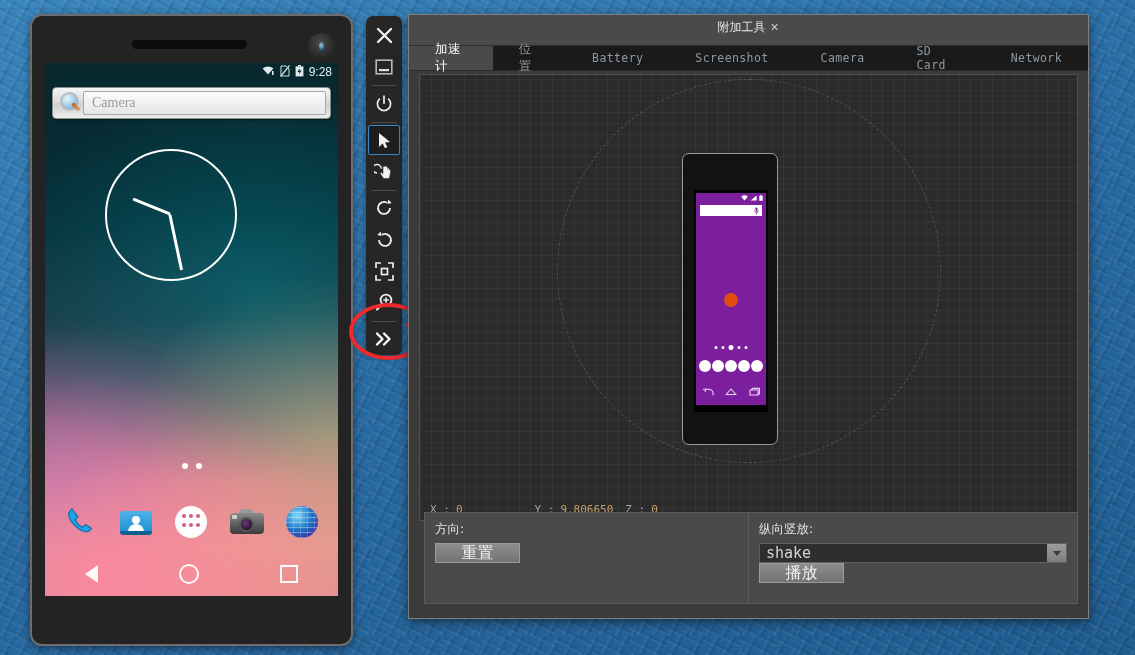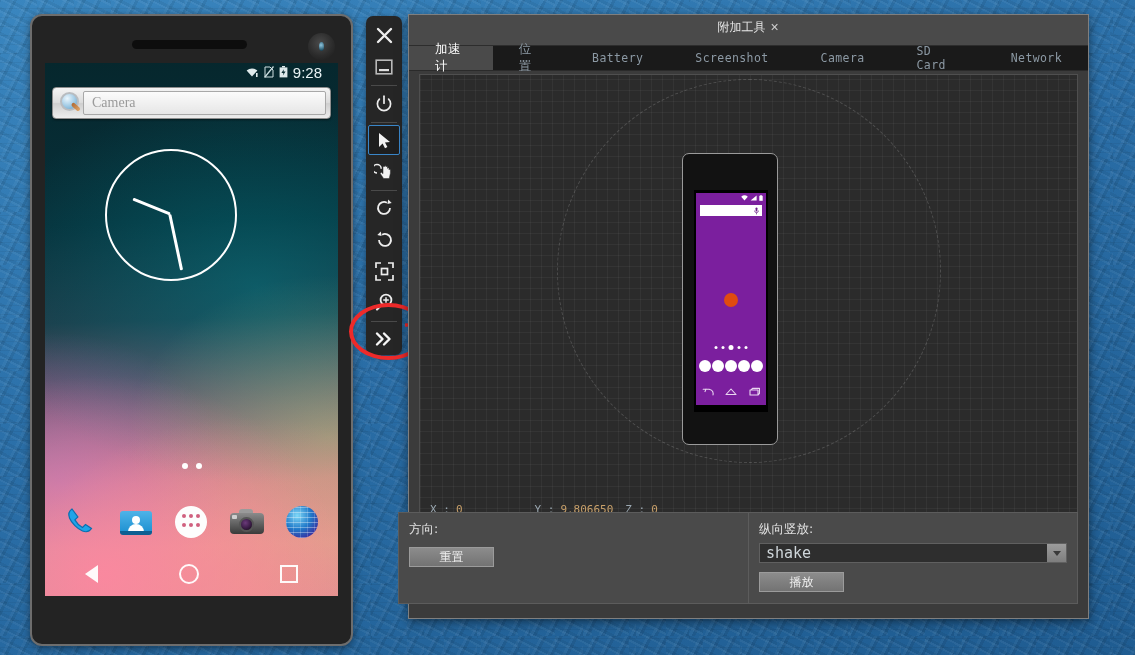--- a/index.html
+++ b/index.html
@@ -57,22 +57,22 @@
       radial-gradient(ellipse 150% 60% at 72% 42%, rgba(0,150,160,.38) 0%, rgba(0,80,95,0) 62%),
       radial-gradient(ellipse 120% 55% at 20% 96%, rgba(255,135,160,.85) 0%, rgba(200,90,130,0) 68%),
       radial-gradient(ellipse 115% 48% at 70% 100%, rgba(240,150,140,.78) 0%, rgba(200,110,110,0) 70%),
       radial-gradient(ellipse 95% 42% at 97% 70%, rgba(190,190,120,.55) 0%, rgba(160,160,90,0) 72%),
       radial-gradient(ellipse 80% 38% at 5% 78%, rgba(150,110,200,.55) 0%, rgba(110,80,160,0) 72%),
       linear-gradient(178deg,#06272d 0%,#07303a 30%,#1d3b48 48%,#6d5466 62%,#c77c8e 78%,#e09a93 90%,#d98f96 100%);
   }
   #statusbar{
     position:absolute;left:0;top:0;width:100%;height:18px;
     display:flex;align-items:center;justify-content:flex-end;
-    padding-right:16px;box-sizing:border-box;gap:5px;
-    color:#e8f2f4;font-size:15px;
+    padding-right:6px;box-sizing:border-box;gap:5px;
+    color:#e8f2f4;font-size:12px;
   }
   .sbicon{display:inline-block;}
   #searchwidget{
     position:absolute;left:7px;top:24px;width:279px;height:32px;box-sizing:border-box;
     border-radius:4px;border:1px solid #8d8d8d;
     background:linear-gradient(180deg,#f4f4f4 0%,#dcdcdc 48%,#cfcfcf 52%,#ededed 100%);
     display:flex;align-items:center;padding:0 4px;
     box-shadow:0 1px 2px rgba(0,0,0,.5);
   }
   #searchwidget .magn{width:26px;height:24px;position:relative;flex:0 0 26px;}
@@ -235,43 +235,43 @@
     font-family:"DejaVu Sans Mono", monospace;font-size:11px;
   }
   #readout span{display:inline-block;}
   #readout .k{color:#9aa7b0;}
   #readout .v{color:#c8a06a;}
 
   .panel{
     position:absolute;top:512px;height:92px;background:#4a4a4a;border:1px solid #5c5c5c;box-sizing:border-box;
     padding:8px 10px;
   }
-  #panel-left{left:398px;width:352px;}
+  #panel-left{left:424px;width:352px;}
   #panel-right{left:748px;width:330px;}
   .panel .plabel{color:#e0e0e0;font-size:12.5px;margin-bottom:5px;font-family:"DejaVu Sans",sans-serif;}
   .combo{
     height:20px;background:#2e2e2e;border:1px solid #606060;box-sizing:border-box;
     display:flex;align-items:center;position:relative;padding-left:6px;
     color:#d8d8d8;font-size:12px;
   }
   .combo .arrowbox{
     position:absolute;right:0;top:0;width:19px;height:100%;
     background:linear-gradient(180deg,#9c9c9c,#7e7e7e);
     display:flex;align-items:center;justify-content:center;
   }
   .combo .arrowbox .car{width:0;height:0;border-left:4px solid transparent;border-right:4px solid transparent;border-top:5px solid #3a3a3a;}
   .combo .phoneglyph{
     width:7px;height:12px;border:1px solid #cfcfcf;border-radius:1px;
     background:linear-gradient(180deg,#f0f0f0,#bdbdbd);margin-right:5px;flex:0 0 7px;
   }
   .combo .mono{font-family:"DejaVu Sans Mono",monospace;font-size:15px;color:#cfd6da;}
   .btn{
-    margin-top:9px;width:85px;height:20px;
+    width:85px;height:20px;
     background:linear-gradient(180deg,#8c8c8c,#737373);
-    border:1px solid #9b9b9b;color:#f0f0f0;font-size:12px;
+    border:1px solid #9b9b9b;color:#f0f0f0;font-size:16px;
     display:flex;align-items:center;justify-content:center;box-sizing:border-box;
     font-family:"DejaVu Sans",sans-serif;
   }
 </style>
 </head>
 <body>
 
 <div id="desktop"></div>
 
 <div id="emulator">

